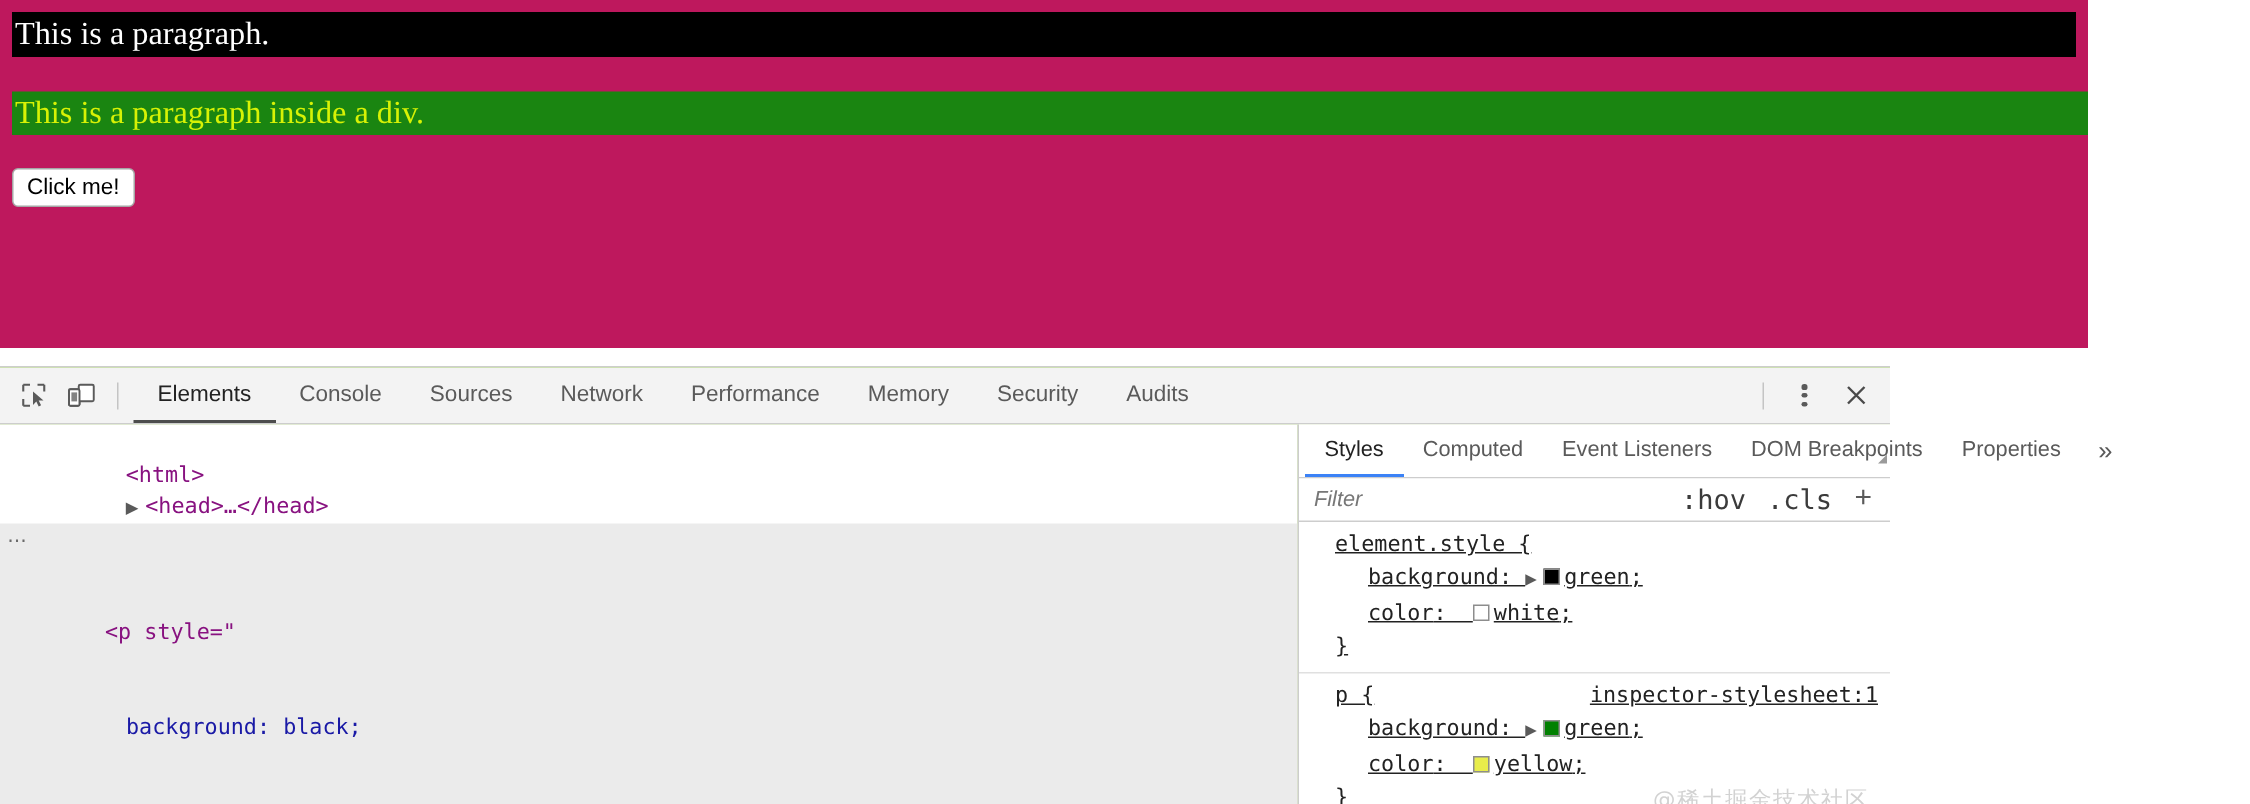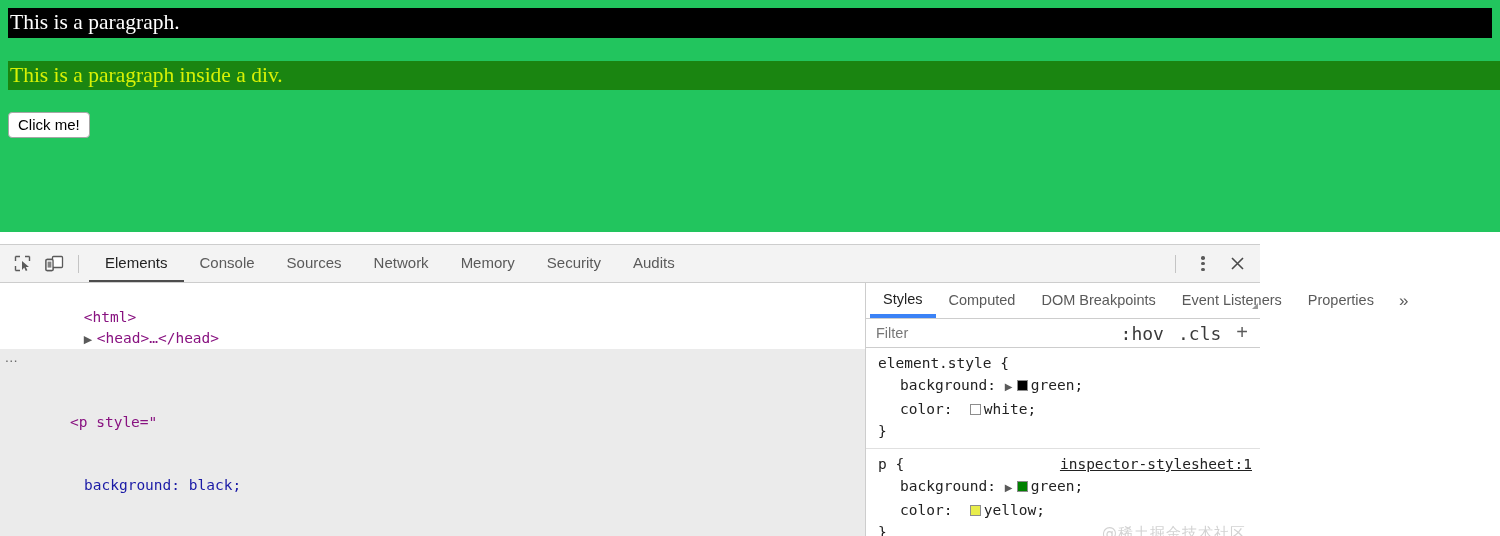--- a/index.html
+++ b/index.html
@@ -13,23 +13,23 @@
     overflow: hidden;
     font-family: "Liberation Sans", sans-serif;
     -webkit-font-smoothing: antialiased;
   }
 
   
   .page-viewport {
     position: absolute;
     left: 0;
     top: 0;
-    width: 1500px;
+    width: 1392px;
     height: 232px;
-    background: #22c55e;
+    background: #be185d;
     overflow: hidden;
   }
   .page-body {
     padding: 8px 8px 0 8px;
     box-sizing: border-box;
   }
   .para {
     font-family: "Liberation Serif", "DejaVu Serif", serif;
     font-size: 21.5px;
     line-height: 1.14;
@@ -238,21 +238,21 @@
     padding: 0 13px;
     font-size: 14.5px;
     color: #5a5a5a;
     cursor: pointer;
     white-space: nowrap;
     border-bottom: 2px solid transparent;
     box-sizing: border-box;
   }
   .sp-tab.active {
     color: #222222;
-    border-bottom: 4px solid #3b82f6;
+    border-bottom: 2px solid #3b82f6;
   }
   .sp-more {
     display: flex;
     align-items: center;
     padding: 0 12px;
     font-size: 17px;
     color: #5a5a5a;
     cursor: pointer;
   }
   .sp-filterbar {
@@ -267,20 +267,21 @@
   .sp-filter-input {
     flex: 1;
     border: none;
     outline: none;
     background: transparent;
     font-family: "Liberation Sans", sans-serif;
     font-size: 14.5px;
     color: #222222;
     padding-left: 10px;
     height: 100%;
+    font-style: italic;
   }
   .sp-filter-input::placeholder { color: #777777; }
   .sp-tool {
     font-family: "DejaVu Sans Mono", "Liberation Mono", monospace;
     font-size: 18px;
     color: #3b3b3b;
     padding: 0 7px;
     cursor: pointer;
     white-space: nowrap;
   }
@@ -294,23 +295,24 @@
   .sp-rules {
     flex: 1;
     overflow: hidden;
     font-family: "DejaVu Sans Mono", "Liberation Mono", monospace;
     font-size: 14.5px;
     line-height: 22px;
     color: #222222;
     position: relative;
   }
   .rule {
-    padding: 4px 0 6px 4px;
+    padding: 4px 0 6px 16px;
     border-bottom: 1px solid #e0e0e0;
     position: relative;
+    text-decoration: underline;
   }
   .rule-head {
     padding-left: 8px;
     white-space: pre;
     position: relative;
   }
   .rule-origin {
     position: absolute;
     right: 8px;
     top: 0;
@@ -400,20 +402,21 @@
       </svg>
     </div>
 
     <div class="tb-sep"></div>
 
     <div class="dt-tabs">
       <div class="dt-tab active">Elements</div>
       <div class="dt-tab">Console</div>
       <div class="dt-tab">Sources</div>
       <div class="dt-tab">Network</div>
+      <div class="dt-tab">Performance</div>
       <div class="dt-tab">Memory</div>
       <div class="dt-tab">Security</div>
       <div class="dt-tab">Audits</div>
     </div>
 
     <div class="tb-right">
       <div class="tb-sep"></div>
       <div class="icon-btn">
         <span class="dots-icon">
             <i></i>
@@ -453,22 +456,22 @@
         
       </div>
 
     </div>
 
     <div class="styles-panel">
 
       <div class="sp-tabs">
         <div class="sp-tab active">Styles</div>
         <div class="sp-tab">Computed</div>
+        <div class="sp-tab">Event Listeners</div>
         <div class="sp-tab">DOM Breakpoints</div>
-        <div class="sp-tab">Event Listeners</div>
         <div class="sp-tab">Properties</div>
         <div class="sp-more">»</div>
       </div>
 
       <div class="sp-filterbar">
         <input class="sp-filter-input" type="text" placeholder="Filter" style="">
         <span class="sp-tool">:hov</span>
         <span class="sp-tool">.cls</span>
         <span class="sp-plus">+</span>
       </div>

